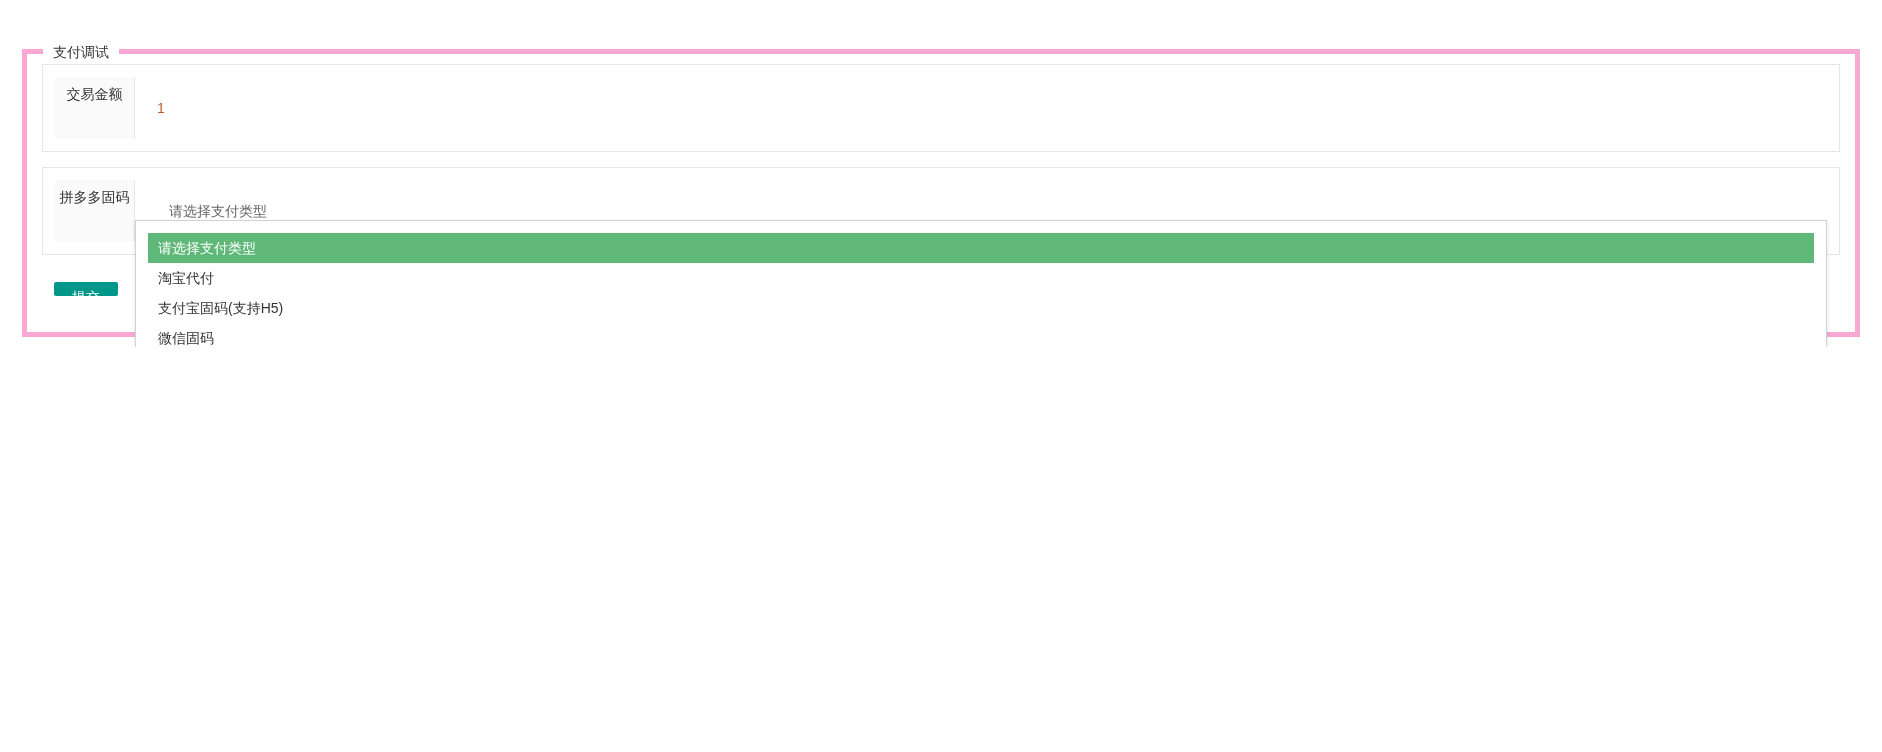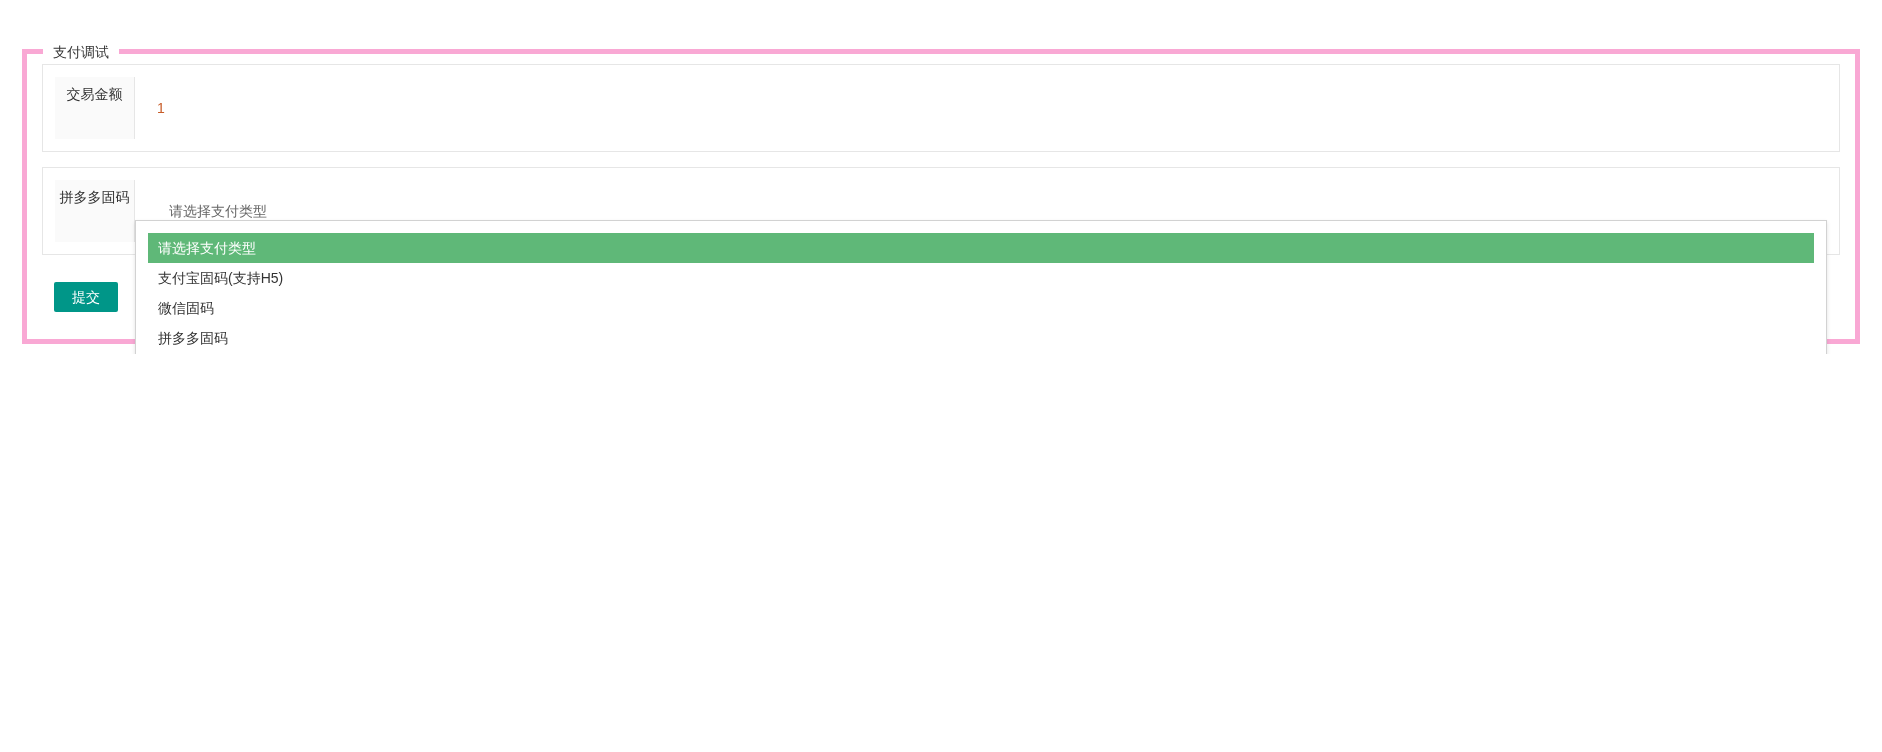--- a/index.html
+++ b/index.html
@@ -111,21 +111,21 @@
     }
     .dropdown-item.selected {
       background: #5FB878;
       color: #fff;
     }
     .submit-row {
       margin-top: 0;
     }
     .btn {
       display: inline-block;
-      height: 30px;
+      height: 14px;
       line-height: 30px;
       padding: 0 18px;
       background: #009688;
       color: #fff;
       border: none;
       font-size: 14px;
       cursor: pointer;
       border-radius: 2px;
       font-family: inherit;
     }
@@ -145,20 +145,21 @@
 
   <div class="form-row">
     <div class="form-label">拼多多固码</div>
     <div class="form-input-wrap">
       <div class="select-display">
         <span>请选择支付类型</span>
         <span class="select-arrow"></span>
       </div>
       <div class="dropdown" id="dropdown">
       <div class="dropdown-item selected">请选择支付类型</div>
+          <div class="dropdown-item">淘宝代付</div>
           <div class="dropdown-item">支付宝固码(支持H5)</div>
           <div class="dropdown-item">微信固码</div>
           <div class="dropdown-item">拼多多固码</div>
           <div class="dropdown-item">微信店员</div>
           <div class="dropdown-item">支付宝转账模式</div>
           <div class="dropdown-item">支付宝转红包</div>
           <div class="dropdown-item">云闪付</div>
           <div class="dropdown-item">拉卡拉</div>
           <div class="dropdown-item">支付宝/微信转卡</div>
           <div class="dropdown-item">农信易扫(微信支付宝)</div>

